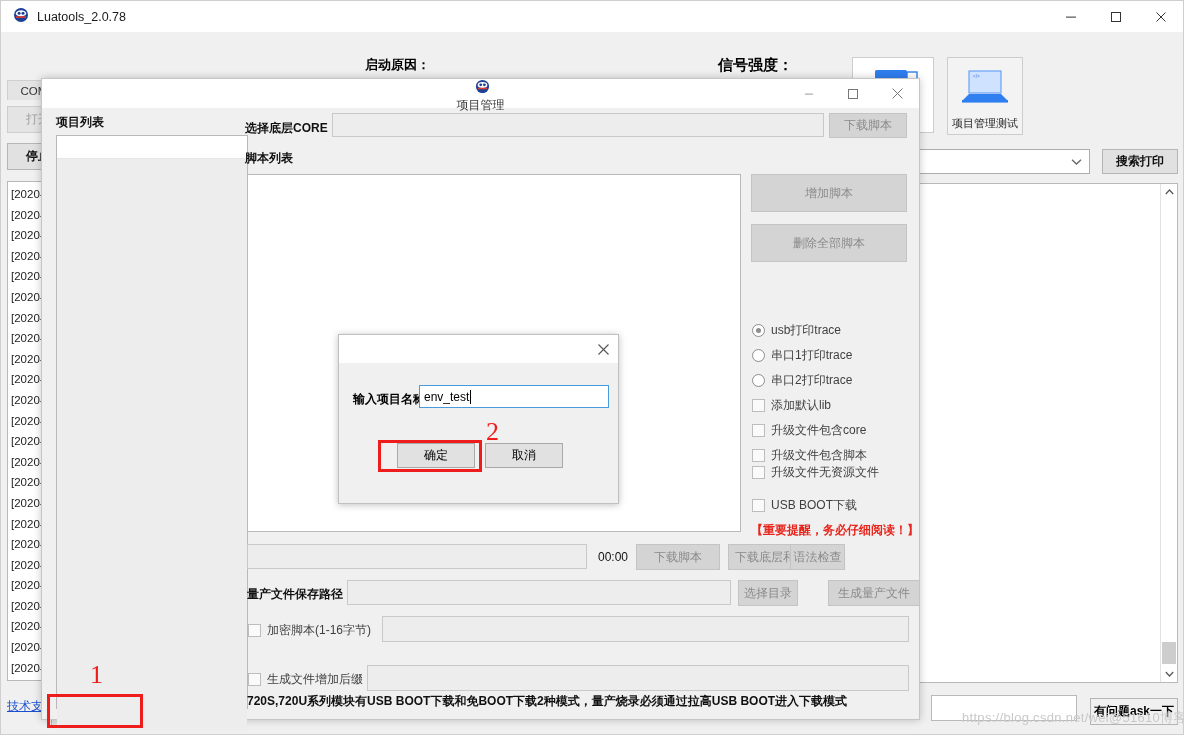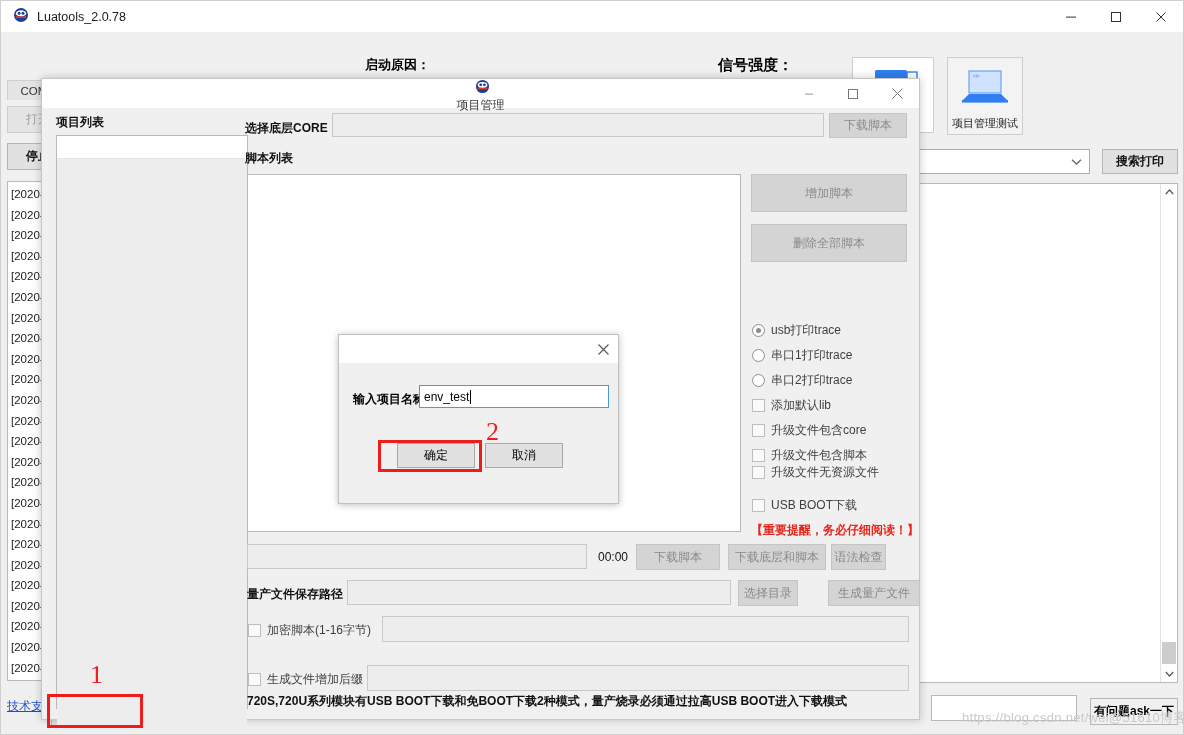--- a/index.html
+++ b/index.html
@@ -403,21 +403,21 @@
       <span class="dcbox"></span>
       <span class="rtext">USB BOOT下载</span>
     </div>
 
     <div class="warn" style="left:709px; top:443px;">【重要提醒，务必仔细阅读！】</div>
 
     <div class="field ro" style="left:205px; top:465px; width:340px; height:25px;"></div>
     <div class="lbl n" style="left:556px; top:471px;">00:00</div>
     <div class="dbtn" style="left:594px; top:465px; width:84px; height:26px;">下载脚本</div>
     <div class="dbtn" style="left:686px; top:465px; width:98px; height:26px;">下载底层和脚本</div>
-    <div class="dbtn" style="left:789px; top:465px; width:55px; height:26px;">语法检查</div>
+    <div class="dbtn" style="left:748px; top:465px; width:55px; height:26px;">语法检查</div>
 
     <div class="lbl" style="left:205px; top:507px;">量产文件保存路径</div>
     <div class="field ro" style="left:305px; top:501px; width:384px; height:25px;"></div>
     <div class="dbtn" style="left:696px; top:501px; width:60px; height:26px;">选择目录</div>
     <div class="dbtn" style="left:786px; top:501px; width:92px; height:26px;">生成量产文件</div>
 
     <div class="dchk" style="left:206px; top:543px;">
       <span class="dcbox"></span>
       <span class="rtext">加密脚本(1-16字节)</span>
     </div>

